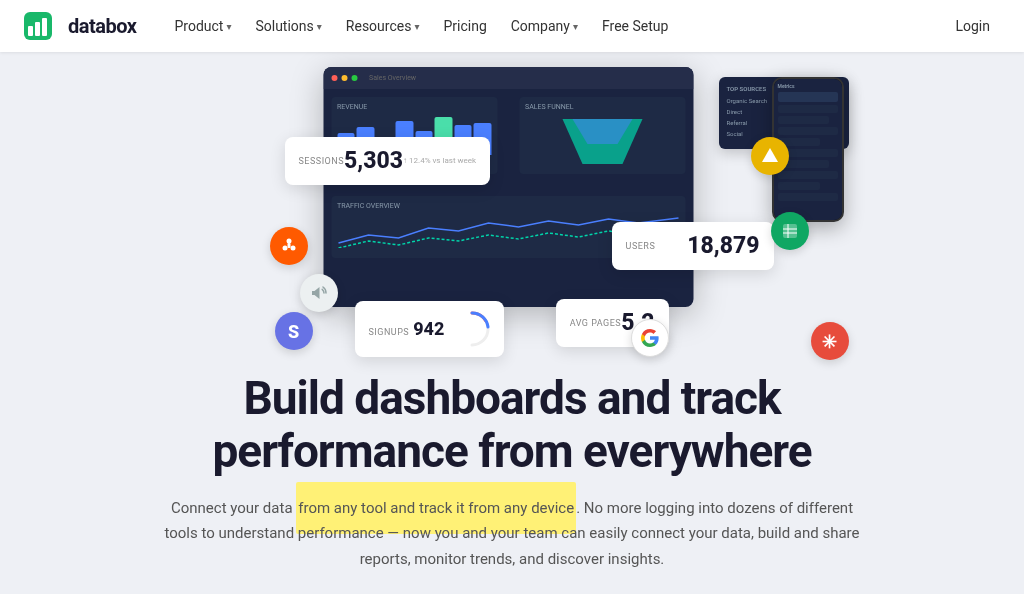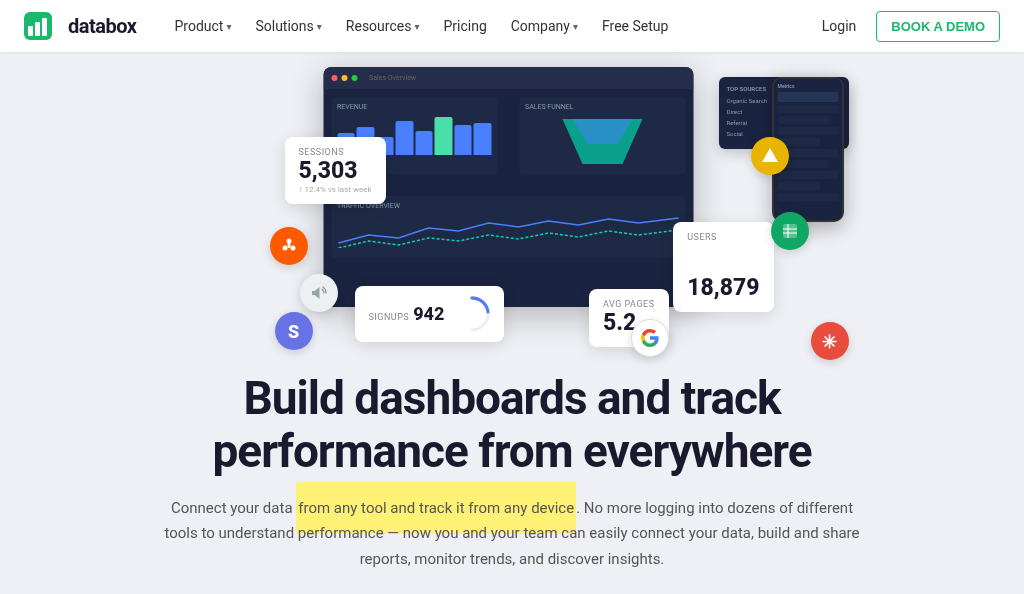--- a/index.html
+++ b/index.html
@@ -167,21 +167,22 @@
     .bar { border-radius: 2px 2px 0 0; flex: 1; }
 
     
     .metric-card {
       position: absolute;
       background: #fff;
       border-radius: 8px;
       padding: 10px 14px;
       box-shadow: 0 4px 16px rgba(0,0,0,0.12);
       display: flex;
-      flex-direction: column;
+      flex-direction: row;
+      align-items: center;
     }
     .metric-label {
       font-size: 9px;
       color: #888;
       text-transform: uppercase;
       letter-spacing: 0.5px;
     }
     .metric-value {
       font-size: 23px;
       font-weight: 800;
@@ -341,21 +342,20 @@
       <span>Company</span>
       <span class="nav-chevron">▾</span>
     </div>
     <div class="nav-item">
       <span>Free Setup</span>
     </div>
   </div>
 
   <div class="nav-right">
     <span class="nav-login">Login</span>
-    <button class="btn-demo">BOOK A DEMO</button>
   </div>
 </nav>
 
 <section class="hero">
 
   <div class="dashboard-area">
 
     <div class="dash-main">
       <div class="dash-main-topbar">
         <div class="dot dot-red"></div>
@@ -449,21 +449,21 @@
       <span class="metric-label">SESSIONS</span>
       <span class="metric-value">5,303</span>
       <span class="metric-sub">↑ 12.4% vs last week</span>
     </div>
 
     <div class="metric-card" style="right:265px;top:170px;gap:32px;">
       <span class="metric-label">USERS</span>
       <span class="metric-value">18,879</span>
     </div>
 
-    <div class="metric-card" style="left:340px;bottom:20px;flex-direction:row;align-items:center;gap:10px;">
+    <div class="metric-card" style="left:340px;bottom:5px;flex-direction:row;align-items:center;gap:10px;">
       <div>
         <span class="metric-label">SIGNUPS</span>
         <span class="metric-value" style="font-size:18px;">942</span>
       </div>
       <svg class="gauge-svg" viewBox="0 0 36 36">
         <path d="M18 2 a16 16 0 1 1 0 32" fill="none" stroke="#eee" stroke-width="3" stroke-linecap="round"></path>
         <path d="M18 2 a16 16 0 0 1 13.8 8" fill="none" stroke="#ff6b6b" stroke-width="3" stroke-linecap="round"></path>
         <path d="M18 2 a16 16 0 0 1 16 14" fill="none" stroke="#4a7fff" stroke-width="3" stroke-linecap="round"></path>
       </svg>
     </div>

